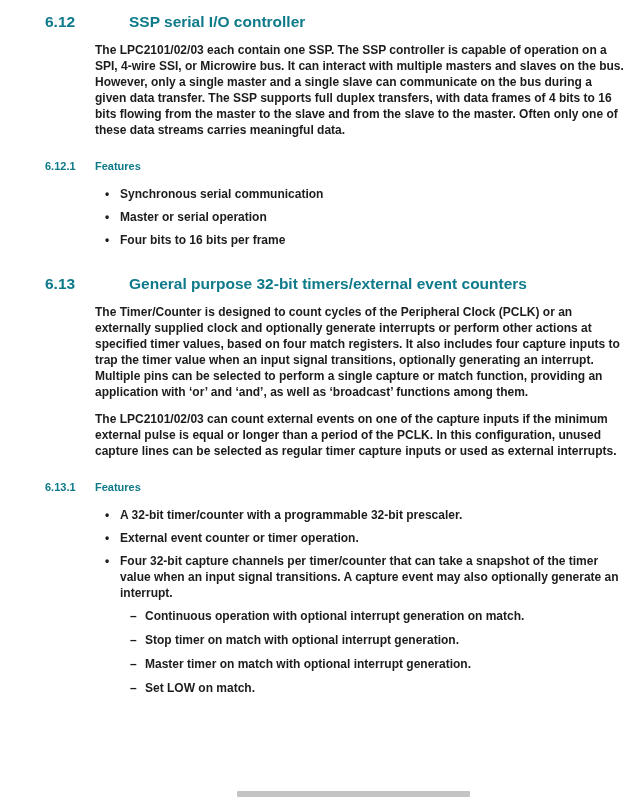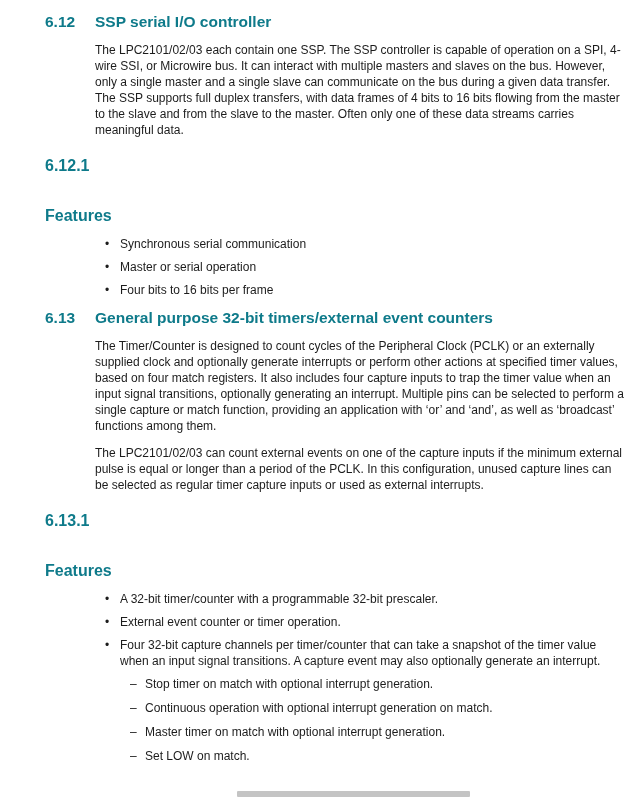--- a/index.html
+++ b/index.html
@@ -27,34 +27,35 @@
     font-weight: bold;
   }
   .section-heading .sec-num {
     flex: 0 0 50px;
     width: 50px;
   }
   .h-lg {
     font-size: 15.5px;
     line-height: 20px;
     margin: 0 0 10px 0;
+    gap: 34px;
   }
   .h-sm {
-    font-size: 16px;
+    font-size: 11px;
     line-height: 16px;
     margin: 20px 0 12px 0;
-    flex-direction: column;
   }
   .sect-gap {
-    margin-top: 10px;
+    margin-top: 26px;
   }
   .content {
     margin-left: 50px;
     font-size: 12px;
     line-height: 16px;
+    font-weight: bold;
   }
   .content p {
     margin: 0 0 11px 0;
   }
   ul.feature-list {
     list-style: none;
     margin: 0 0 4px 0;
     padding: 0;
   }
   ul.feature-list li {
@@ -124,22 +125,22 @@
 
   <div class="section-heading h-sm">
     <span class="sec-num">6.13.1</span>
     <span class="sec-title">Features</span>
   </div>
   <div class="content">
     <ul class="feature-list">
       <li class="bullet">A 32-bit timer/counter with a programmable 32-bit prescaler.</li>
       <li class="bullet">External event counter or timer operation.</li>
       <li class="bullet">Four 32-bit capture channels per timer/counter that can take a snapshot of the timer value when an input signal transitions. A capture event may also optionally generate an interrupt.</li>
+      <li class="sub">Continuous operation with optional interrupt generation on match.</li>
       <li class="sub">Stop timer on match with optional interrupt generation.</li>
-      <li class="sub">Continuous operation with optional interrupt generation on match.</li>
       <li class="sub">Master timer on match with optional interrupt generation.</li>
       <li class="sub">Set LOW on match.</li>
     </ul>
   </div>
 
 </div>
 
 <div class="cutoff-fragment"></div>
 
 </body></html>

